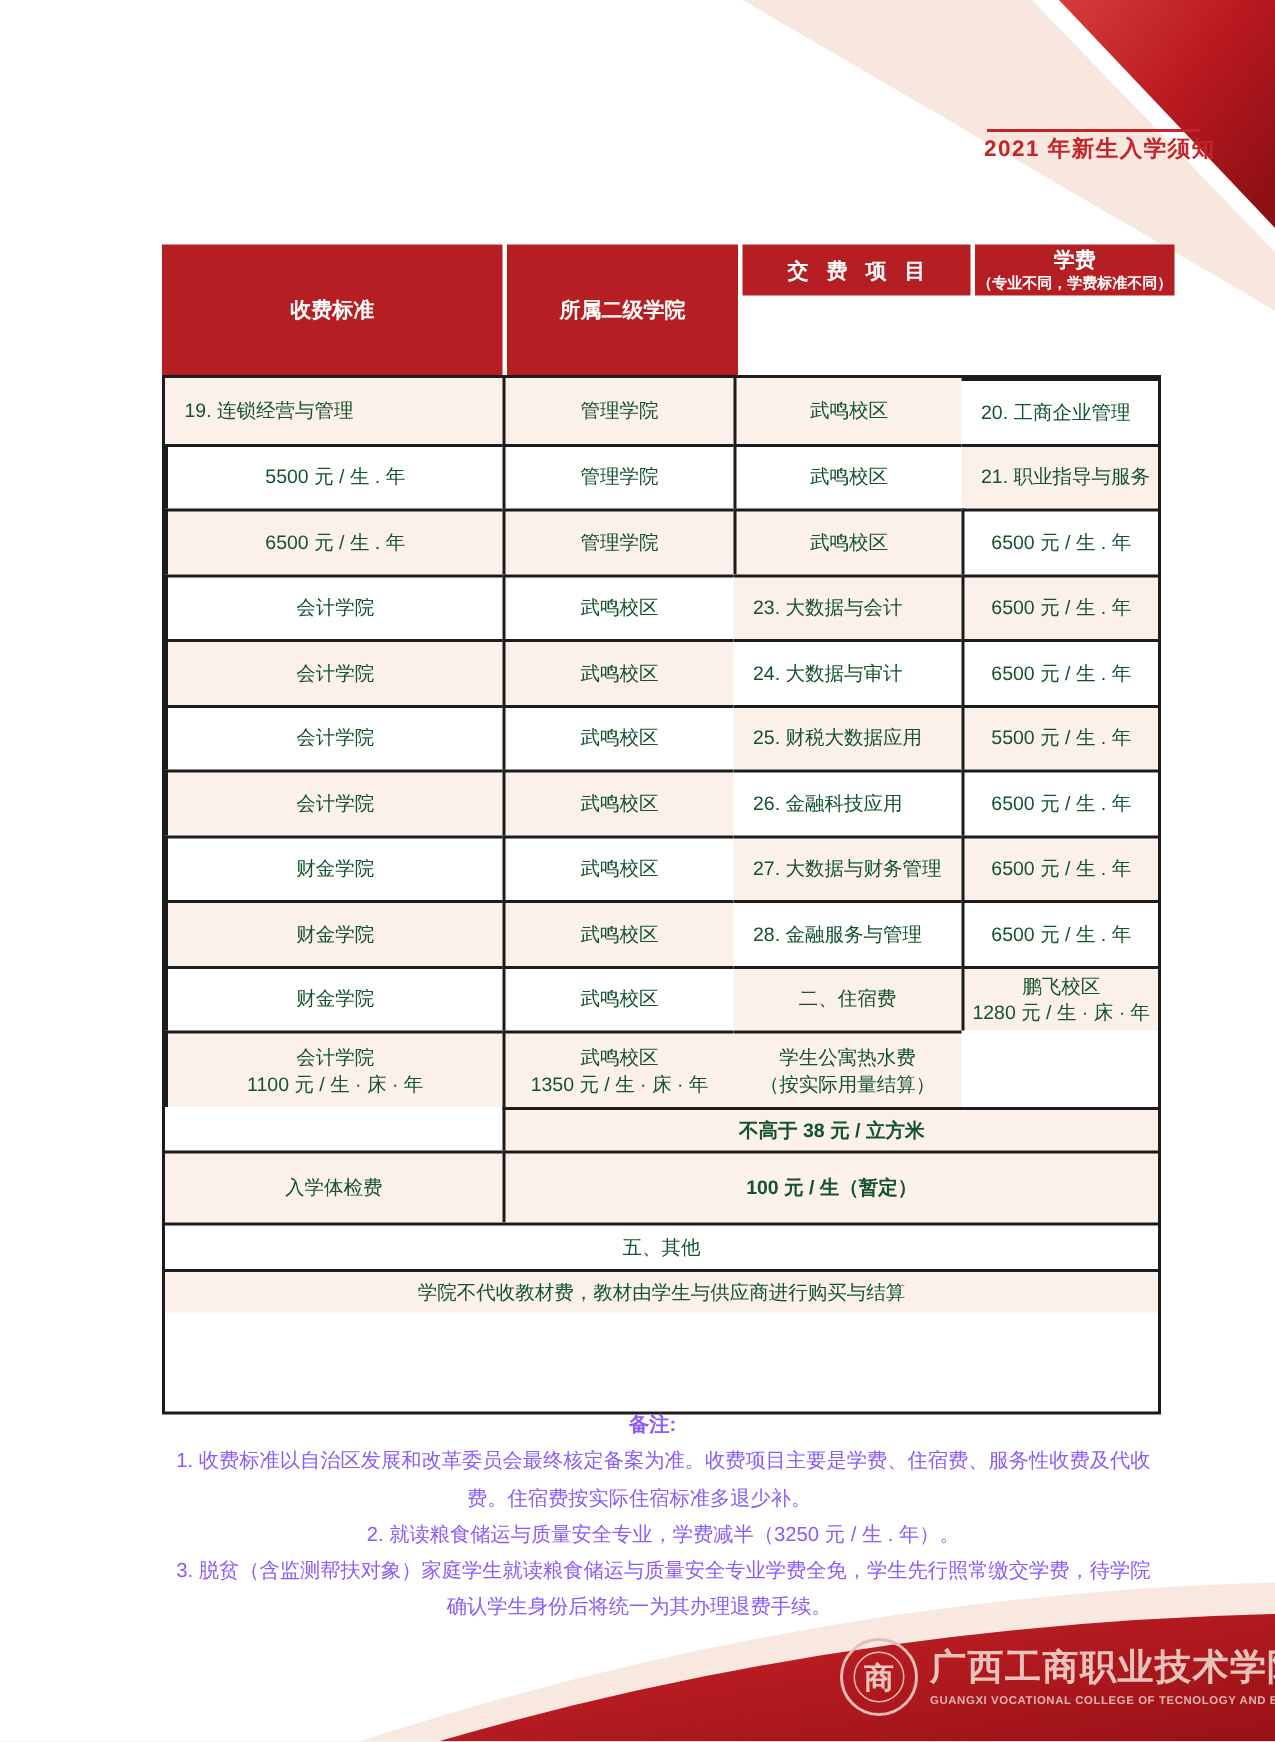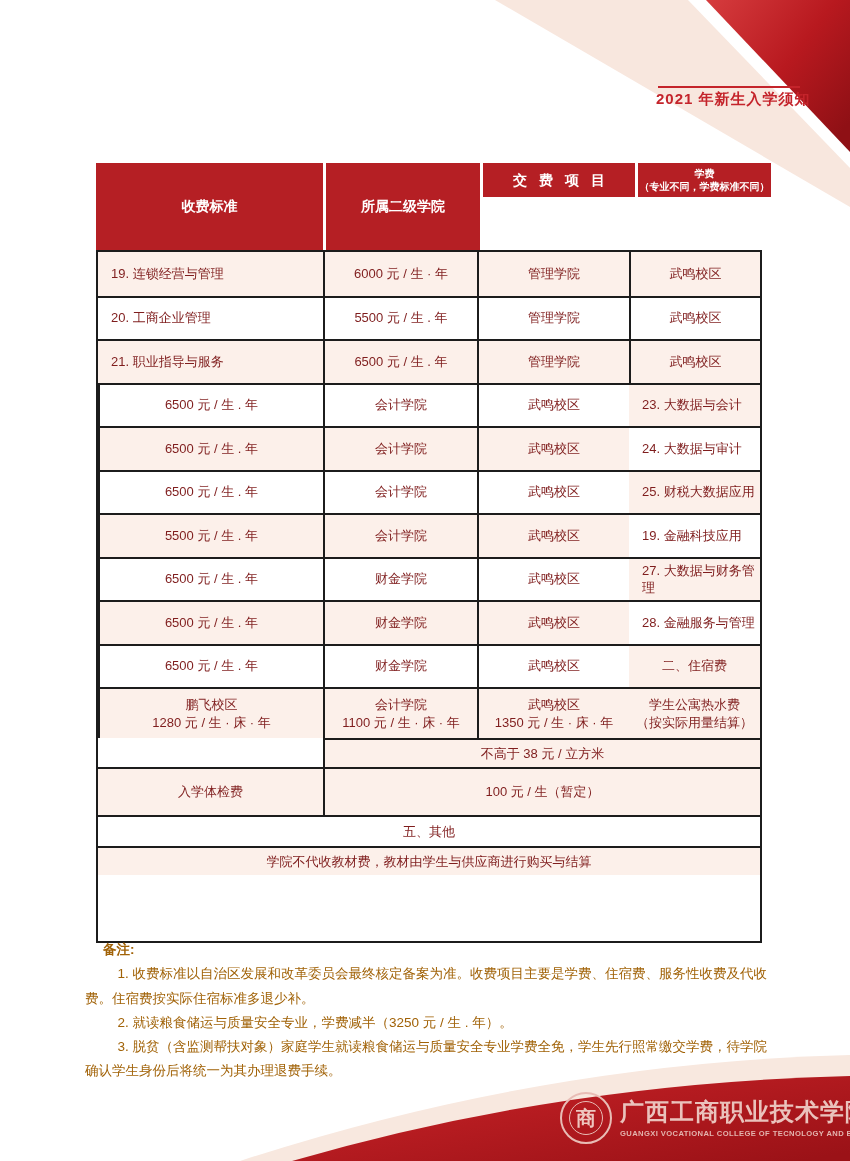--- a/index.html
+++ b/index.html
@@ -14,51 +14,51 @@
   .page-title {
     position:absolute; top:62px; left:656px; width:148px;
     color:#c4242b; font-size:15px; font-weight:bold; letter-spacing:1px;
     white-space:nowrap;
     margin-top:28px;
   }
   .title-underline {
     position:absolute; top:86px; left:658px; width:142px; height:2px; background:#c4242b;
   }
   
-  .fee-table { position:absolute; left:96px; top:163px; width:666px; }
+  .fee-table { position:absolute; left:108px; top:163px; width:666px; }
   .thead {
     display:grid; grid-template-columns:227px 154px 152px 133px;
     grid-template-rows:34px 50px; gap:3px; background:#ffffff;
   }
   .hcell {
     background:#b51f24; color:#ffffff; font-weight:bold; font-size:14px;
     display:flex; flex-direction:column; align-items:center; justify-content:center;
     text-align:center; line-height:1.35;
   }
   .hcell.span2 { grid-row:1 / 3; }
   .hc-top { letter-spacing:12px; text-indent:12px; }
-  .hc-sub-l1 { font-size:10px; }
+  .hc-sub-l1 { font-size:14px; }
   .hc-sub-l2 { font-size:10px; }
   .tbody { border:2px solid #1c1c1c; display:grid; grid-template-columns:225px 154px 152px 131px;
     grid-template-rows:repeat(10,43.5px) 51px 29px 48px 31px 29px 30px 36px; }
   .cell {
-    font-size:13px; color:#7f1d1d;
+    font-size:13px; color:#14532d;
     display:flex; flex-direction:column; align-items:center; justify-content:center;
     text-align:center; line-height:1.35;
     border-top:2px solid #1c1c1c; border-left:2px solid #1c1c1c;
   }
   .cell.rt0 { border-top:none; }
   .cell.cl0 { border-left:none; }
   .cell.name { align-items:flex-start; padding-left:13px; text-align:left; }
   .cell.span4 { grid-column:1 / 5; }
-  .cell.span3 { grid-column:2 / 5; }
+  .cell.span3 { grid-column:2 / 5;font-weight:bold; }
   .cream { background:#fcf0ea; }
   .white { background:#ffffff; }
   
-  .notes { position:absolute; left:85px; top:938px; width:682px; font-size:13.5px; color:#a16207; line-height:1.8; }
+  .notes { position:absolute; left:85px; top:938px; width:682px; font-size:13.5px; color:#8b5cf6; line-height:1.8;text-align:center; }
   .notes .nt { font-weight:bold; margin-left:18px; }
   .notes p { text-indent:2.4em; }
   
   .deco-bottom { position:absolute; left:0; bottom:0; width:850px; height:132px; pointer-events:none; }
   .footer-logo { position:absolute; left:560px; top:1088px; width:290px; height:60px; display:flex; align-items:center; }
   .seal {
     width:52px; height:52px; border:2px solid #e8bcb5; border-radius:50%;
     display:flex; align-items:center; justify-content:center; flex:0 0 auto;
   }
   .seal-inner {
@@ -101,21 +101,20 @@
       <div class="hcell span2">所属二级学院</div>
       <div class="hcell">
         <div class="hc-sub-l1">学费</div>
         <div class="hc-sub-l2">（专业不同，学费标准不同）</div>
       </div>
     </div>
 
     <div class="tbody">
 
       <div class="cell name cl0 rt0 cream">19. 连锁经营与管理</div>
-      <div class="cell rt0 cream">6000 元 / 生 · 年</div>
       <div class="cell rt0 cream">管理学院</div>
       <div class="cell rt0 cream">武鸣校区</div>
 
       <div class="cell name cl0 white">20. 工商企业管理</div>
       <div class="cell white">5500 元 / 生 . 年</div>
       <div class="cell white">管理学院</div>
       <div class="cell white">武鸣校区</div>
 
       <div class="cell name cl0 cream">21. 职业指导与服务</div>
       <div class="cell cream">6500 元 / 生 . 年</div>
@@ -134,21 +133,21 @@
       <div class="cell name cl0 white">24. 大数据与审计</div>
       <div class="cell white">6500 元 / 生 . 年</div>
       <div class="cell white">会计学院</div>
       <div class="cell white">武鸣校区</div>
 
       <div class="cell name cl0 cream">25. 财税大数据应用</div>
       <div class="cell cream">5500 元 / 生 . 年</div>
       <div class="cell cream">会计学院</div>
       <div class="cell cream">武鸣校区</div>
 
-      <div class="cell name cl0 white">19. 金融科技应用</div>
+      <div class="cell name cl0 white">26. 金融科技应用</div>
       <div class="cell white">6500 元 / 生 . 年</div>
       <div class="cell white">财金学院</div>
       <div class="cell white">武鸣校区</div>
 
       <div class="cell name cl0 cream">27. 大数据与财务管理</div>
       <div class="cell cream">6500 元 / 生 . 年</div>
       <div class="cell cream">财金学院</div>
       <div class="cell cream">武鸣校区</div>
 
       <div class="cell name cl0 white">28. 金融服务与管理</div>

